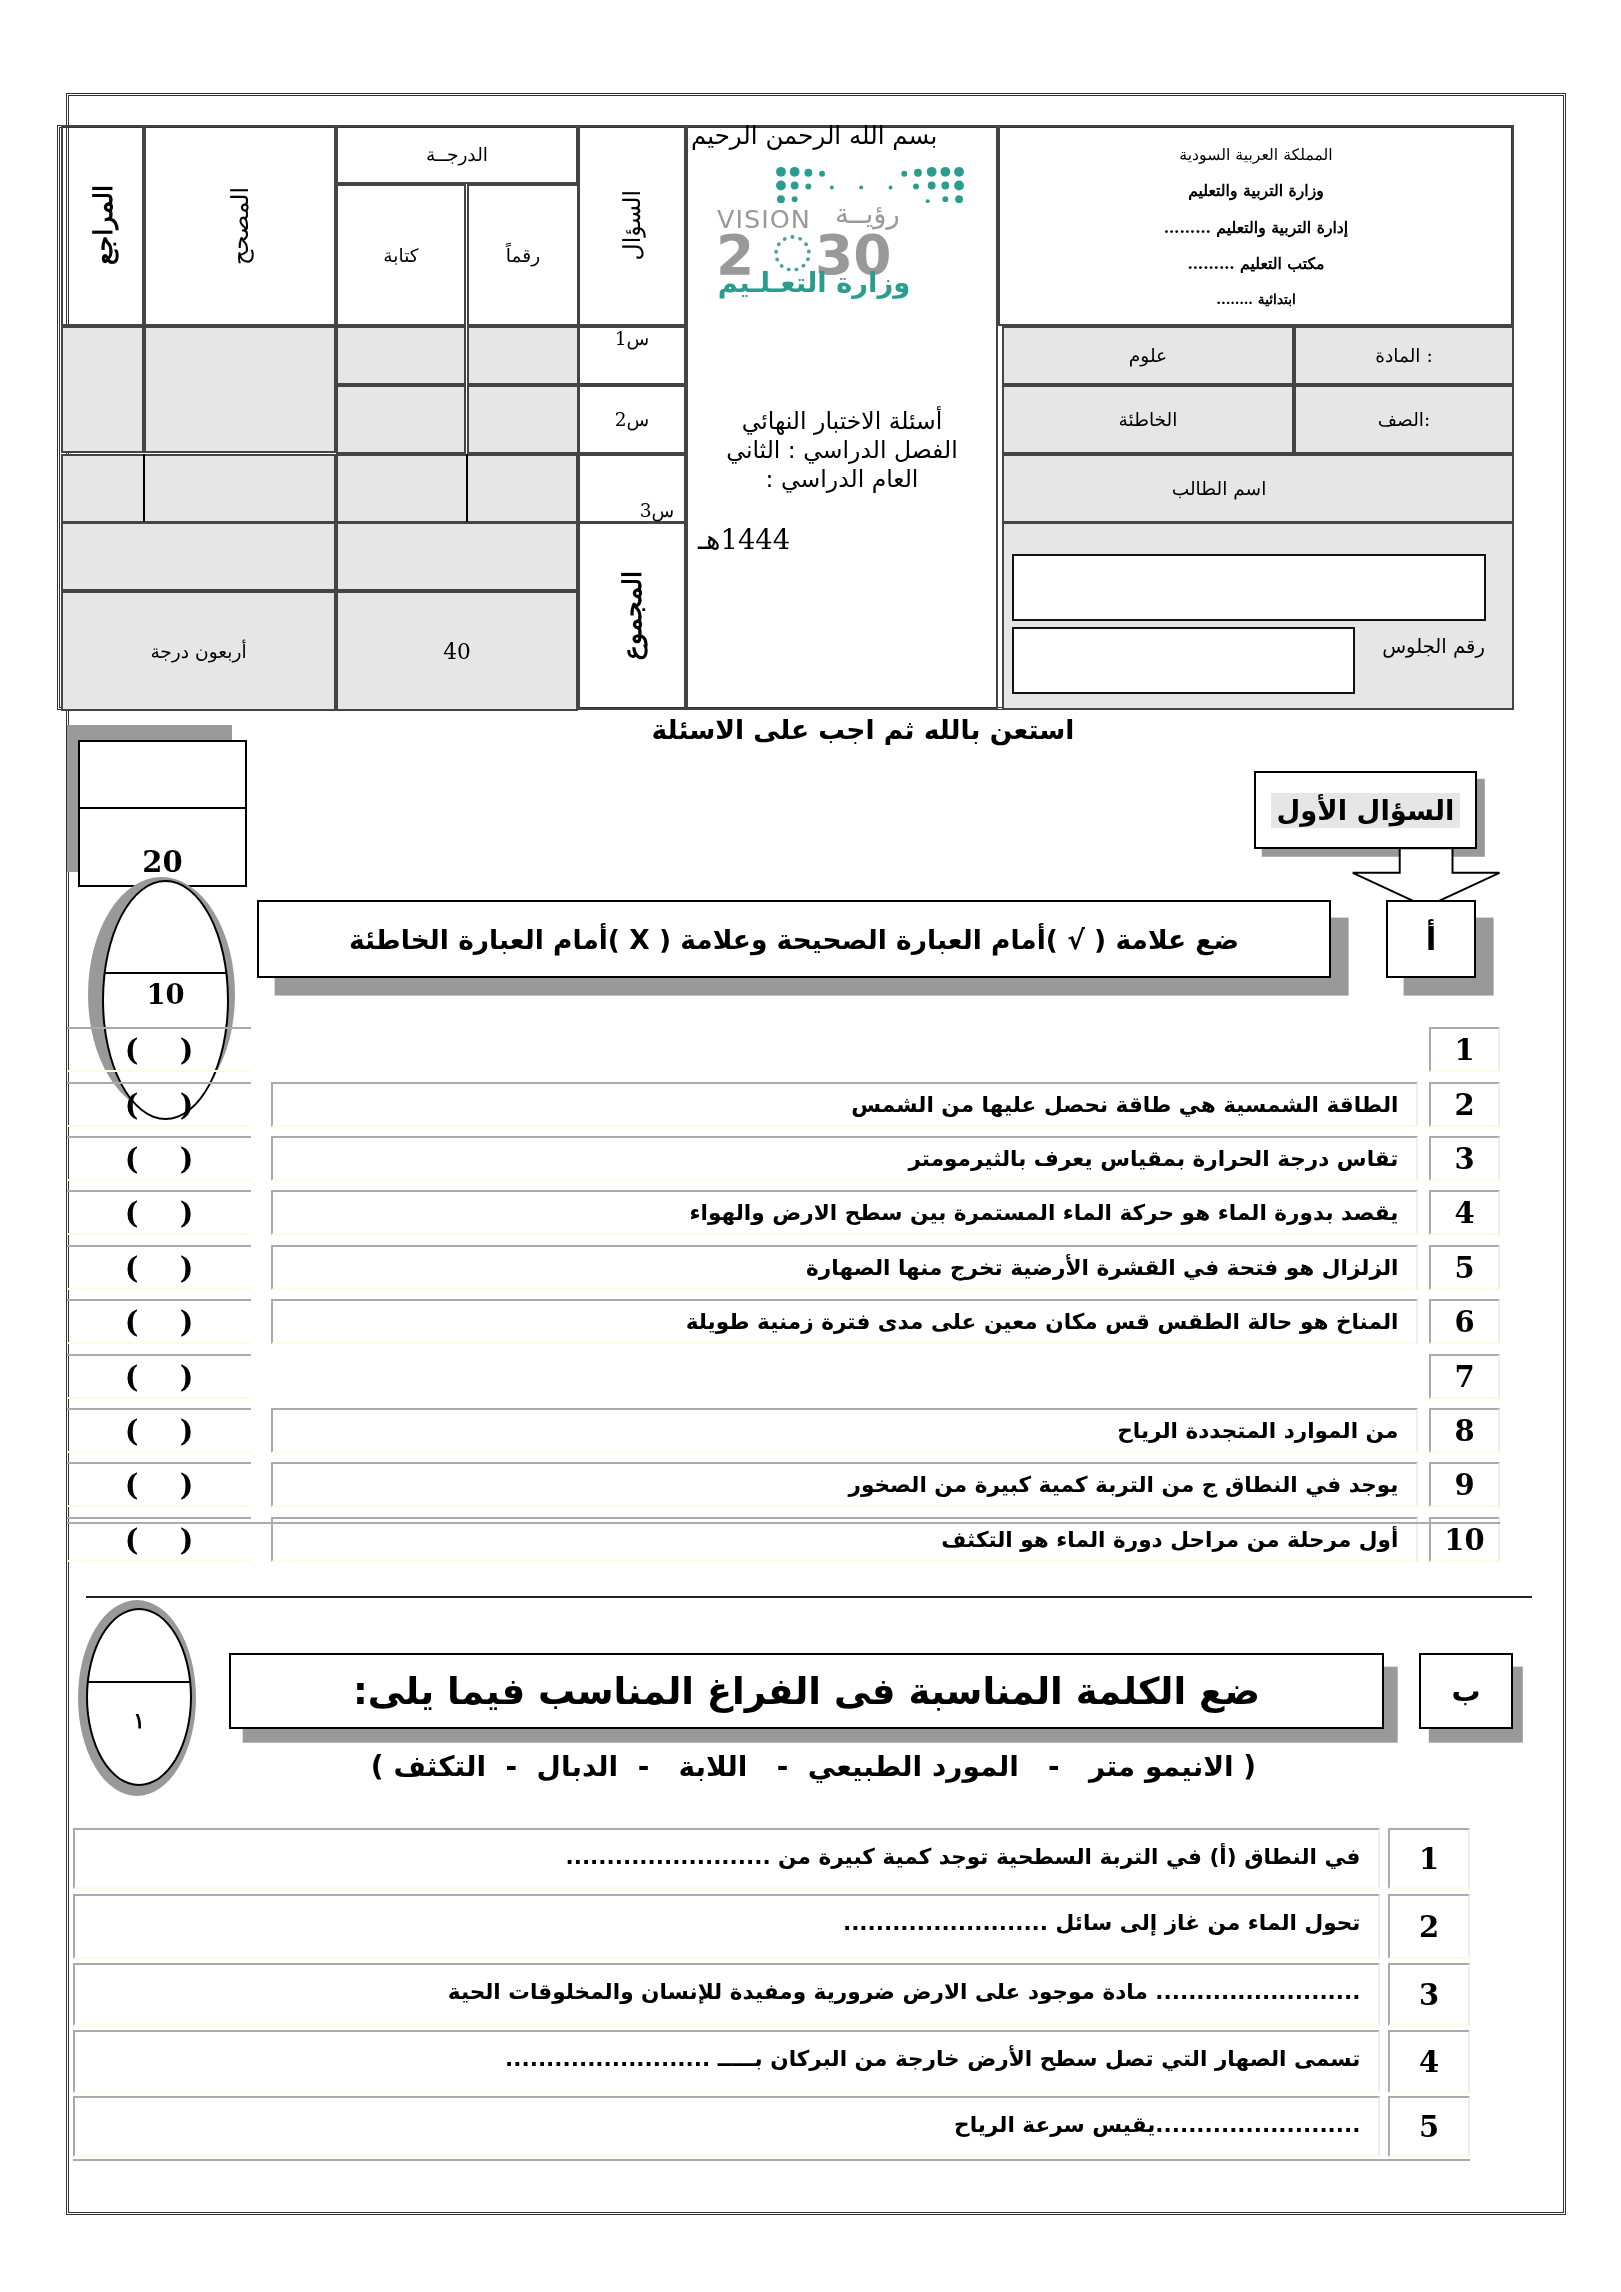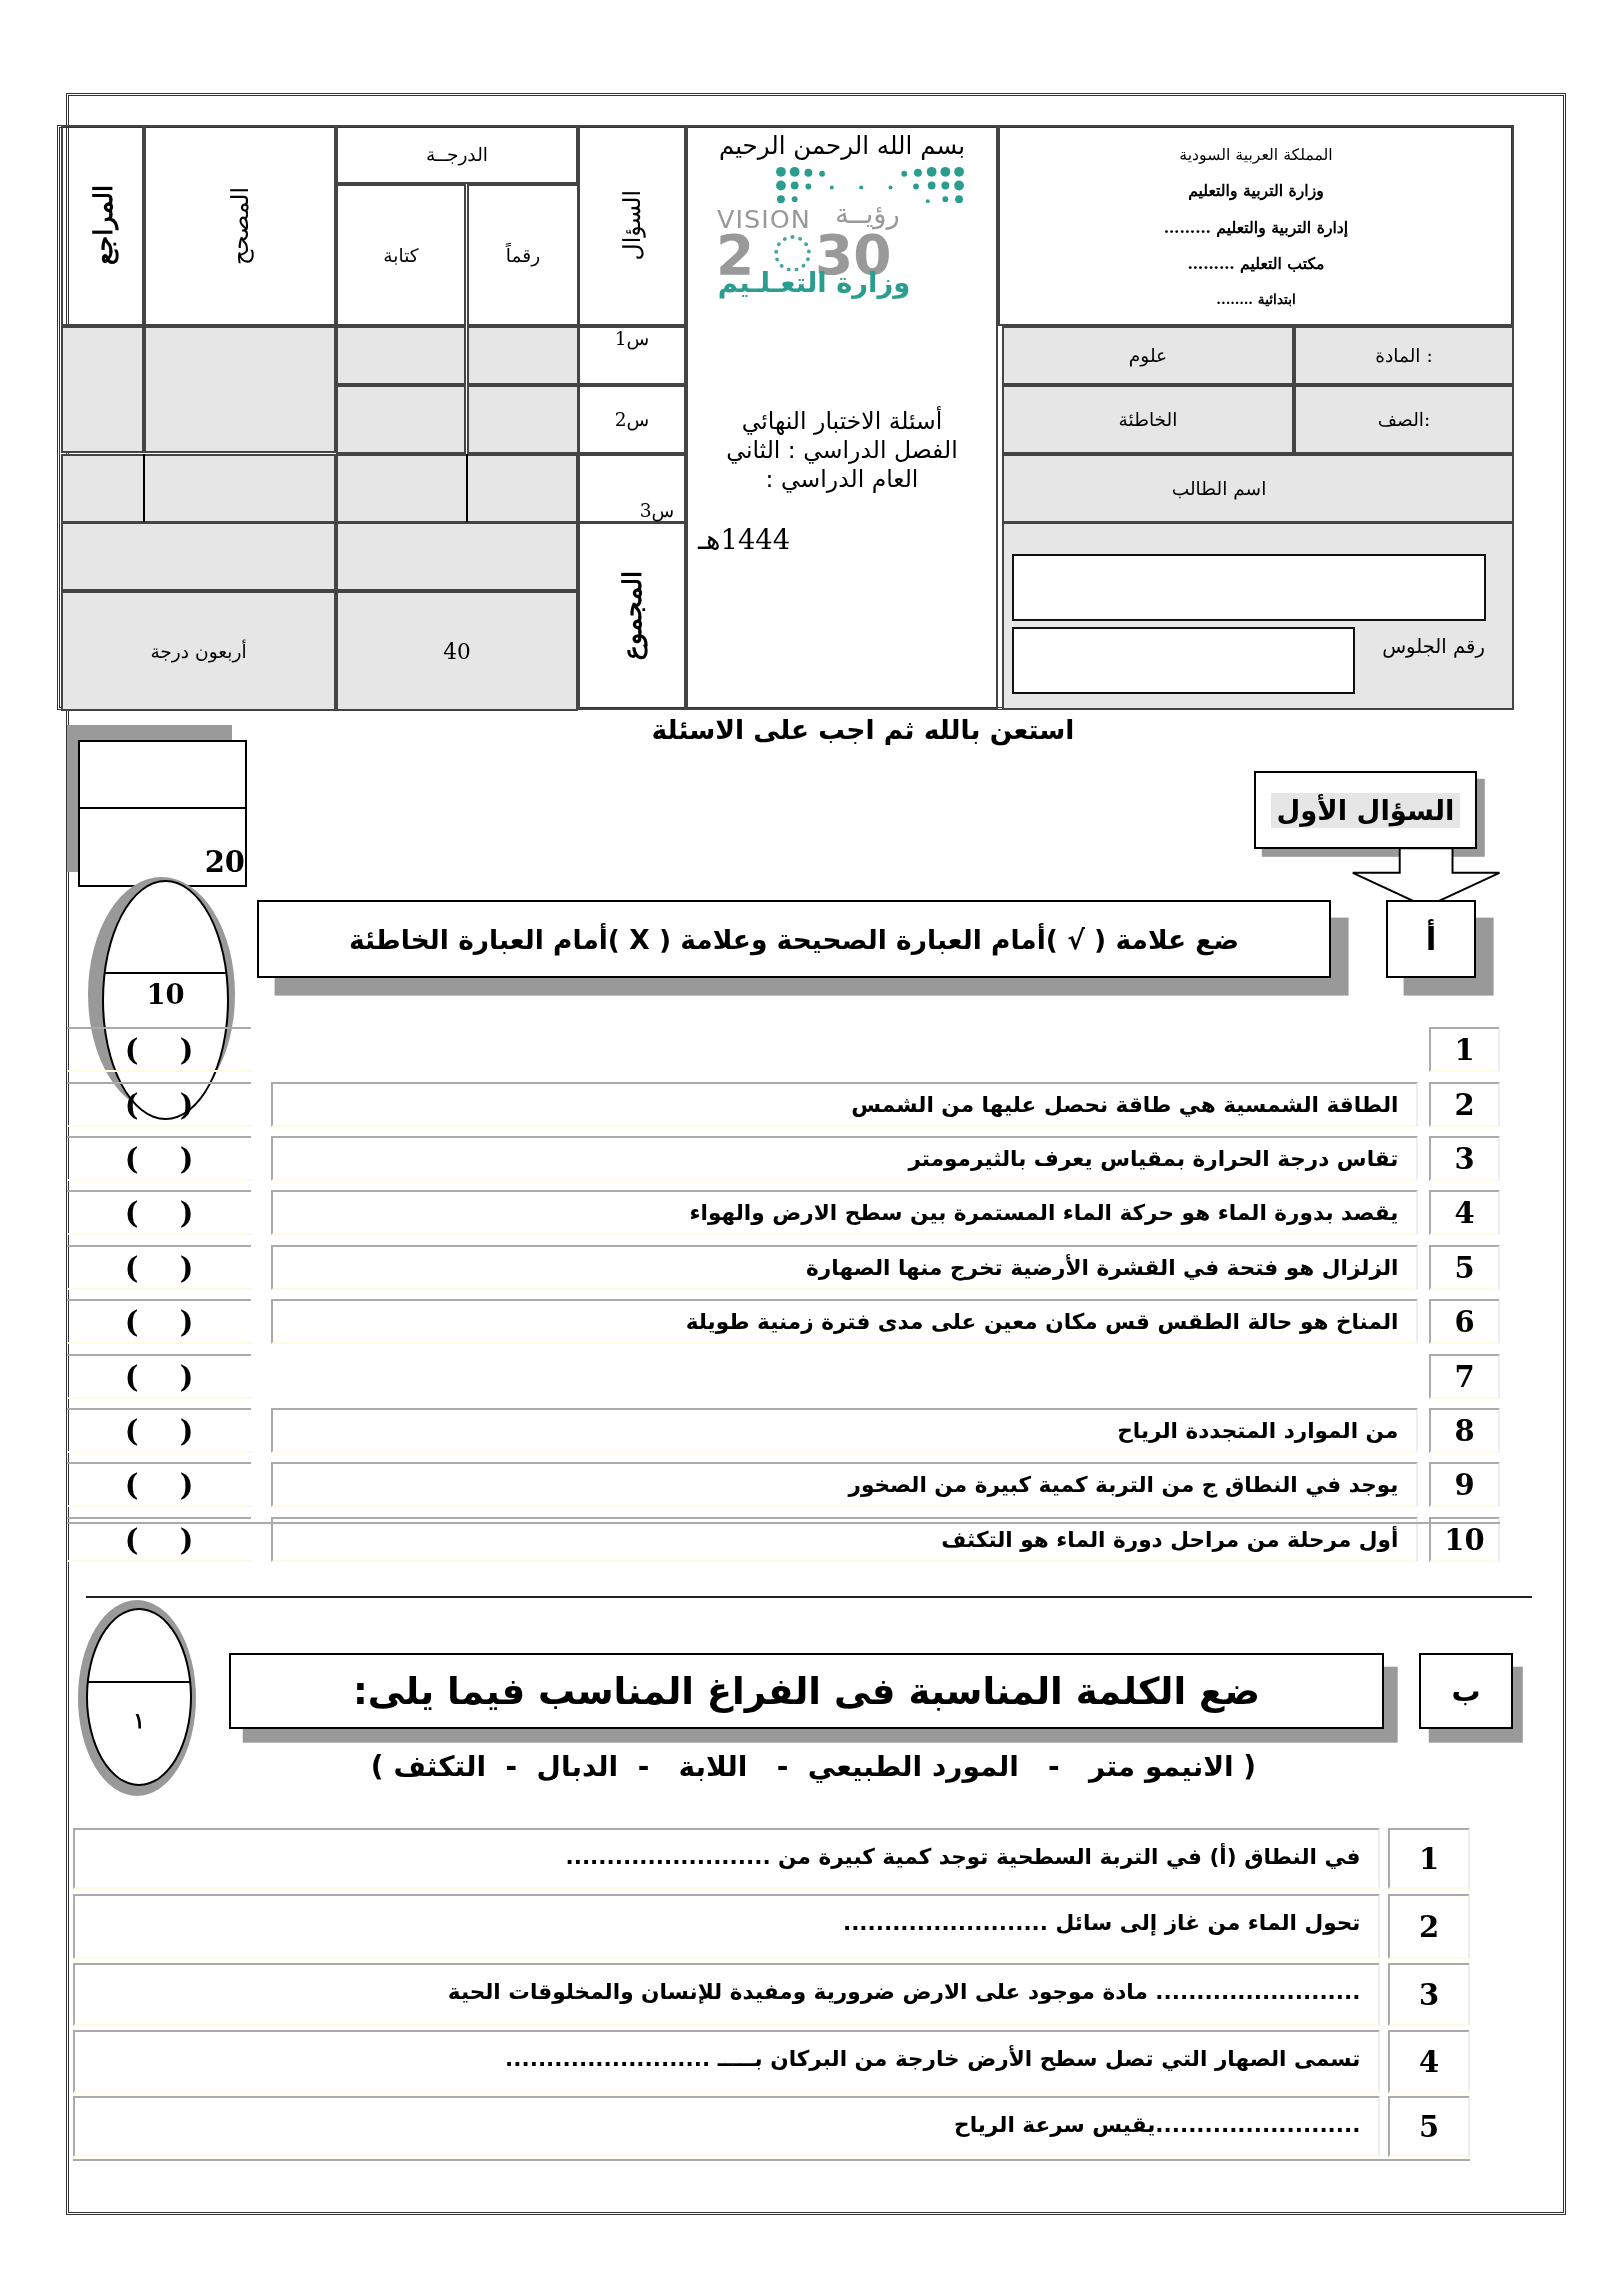--- a/index.html
+++ b/index.html
@@ -66,21 +66,21 @@
 <div class="cell grey" style="left:1002px;top:385px;width:292px;height:69px;">الخاطئة</div>
 <div class="cell grey" style="left:1002px;top:454px;width:512px;height:69px;">
   <span style="margin-left:-78px;">اسم الطالب</span>
 </div>
 <div class="cell grey" style="left:1002px;top:522px;width:512px;height:188px;"></div>
 <div class="abs" style="left:1012px;top:554px;width:474px;height:67px;border:2.9px solid #111;background:#fff;"></div>
 <div class="abs" style="left:1012px;top:627px;width:343px;height:67px;border:2.9px solid #111;background:#fff;"></div>
 <div class="abs" style="left:1370px;top:635px;width:127px;height:39px;font-size:19.6px;text-align:center;font-family:'DejaVu Sans',sans-serif;">رقم الجلوس</div>
 
 <div class="cell" style="left:686px;top:125px;width:312px;height:585px;align-items:flex-start;"></div>
-<div class="abs" style="left:691px;top:131px;width:302px;text-align:center;font-size:24.5px;font-family:'DejaVu Sans',sans-serif;">بسم الله الرحمن الرحيم</div>
+<div class="abs" style="left:691px;top:121px;width:302px;text-align:left;font-size:24.5px;font-family:'DejaVu Sans',sans-serif;">بسم الله الرحمن الرحيم</div>
 
 <div class="abs" style="left:714px;top:162px;width:267px;height:137px;">
   <svg width="267" height="137" viewBox="0 0 272 140">
     <g fill="#2a9d8f">
       <circle cx="250" cy="10" r="5"></circle>
         <circle cx="236" cy="10" r="5"></circle>
         <circle cx="222" cy="10" r="5"></circle>
         <circle cx="208" cy="11" r="4"></circle>
       <circle cx="194" cy="12" r="3"></circle>
         <circle cx="110" cy="12" r="3"></circle>
@@ -153,21 +153,21 @@
 <div class="cell grey" style="left:336px;top:522px;width:242px;height:69px;"></div>
 <div class="cell grey" style="left:61px;top:522px;width:275px;height:69px;"></div>
 <div class="cell grey" style="left:336px;top:591px;width:242px;height:120px;font-size:21.6px;">40</div>
 <div class="cell grey" style="left:61px;top:591px;width:275px;height:120px;">أربعون درجة</div>
 
 <div class="abs inst-title" style="left:608px;top:714px;width:510px;text-align:center;font-size:26.5px;">استعن بالله ثم اجب على الاسئلة</div>
 
 <div class="abs" style="left:67px;top:725px;width:165px;height:147px;background:#9a9a9a;"></div>
 <div class="abs" style="left:78px;top:740px;width:169px;height:147px;border:2px solid #000;background:#fff;">
   <div style="position:absolute;left:0;right:0;top:65px;border-top:2px solid #000;"></div>
-  <div style="position:absolute;left:0;right:0;bottom:5.9px;text-align:right;font-weight:bold;font-size:29px;">20</div>
+  <div style="position:absolute;left:0;right:0;bottom:5.9px;text-align:center;font-weight:bold;font-size:29px;">20</div>
 </div>
 
 <div class="shadow-box" style="left:1254px;top:771px;width:223px;height:78px;box-shadow:7.8px 7.8px 0 #999;">
   <span style="background:#e6e6e6;padding:2px 5.9px;font-size:27.4px;">السؤال الأول</span>
 </div>
 <svg class="abs" style="left:1343px;top:848px;" width="176" height="74" viewBox="0 0 180 75">
   <polygon points="58,0 112,0 112,25 160,25 85,60 10,25 58,25" fill="#fff" stroke="#000" stroke-width="2"></polygon>
 </svg>
 
 <div class="abs" style="left:88px;top:877px;width:147px;height:235px;border-radius:50%;background:#999;"></div>

